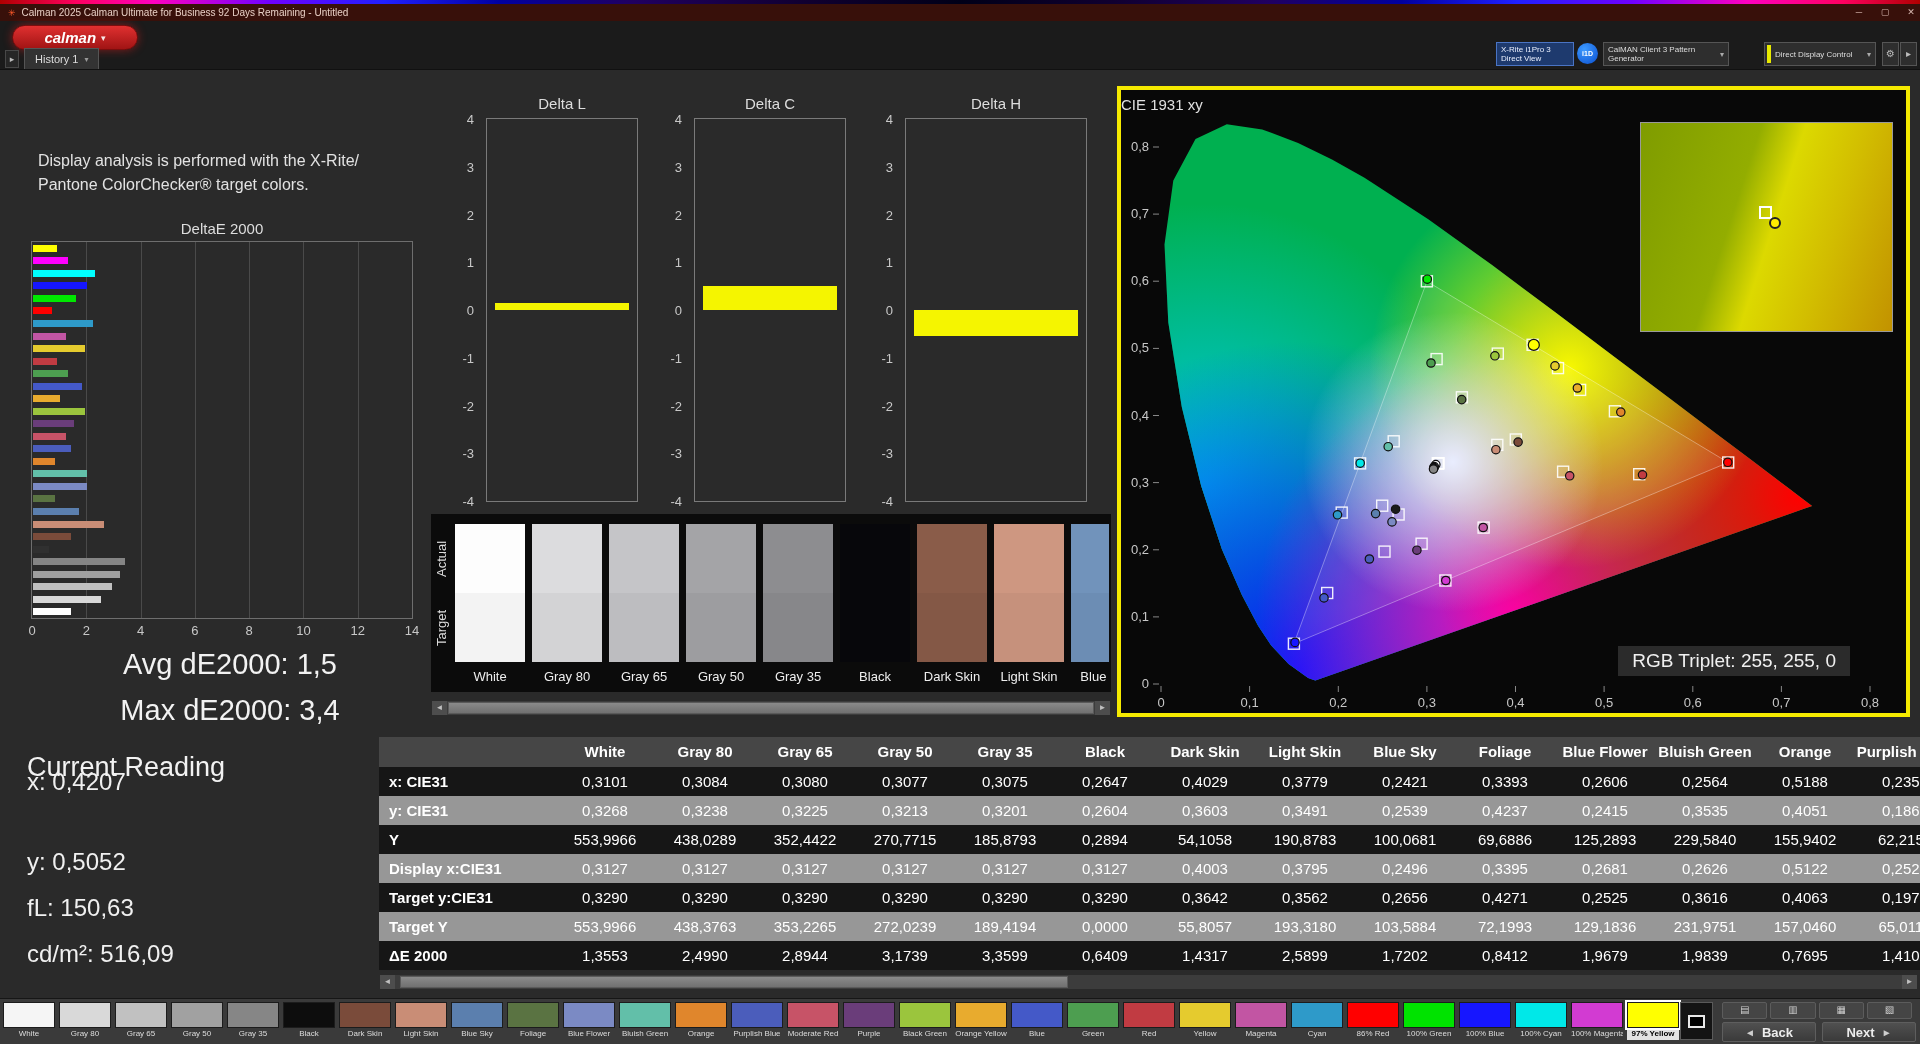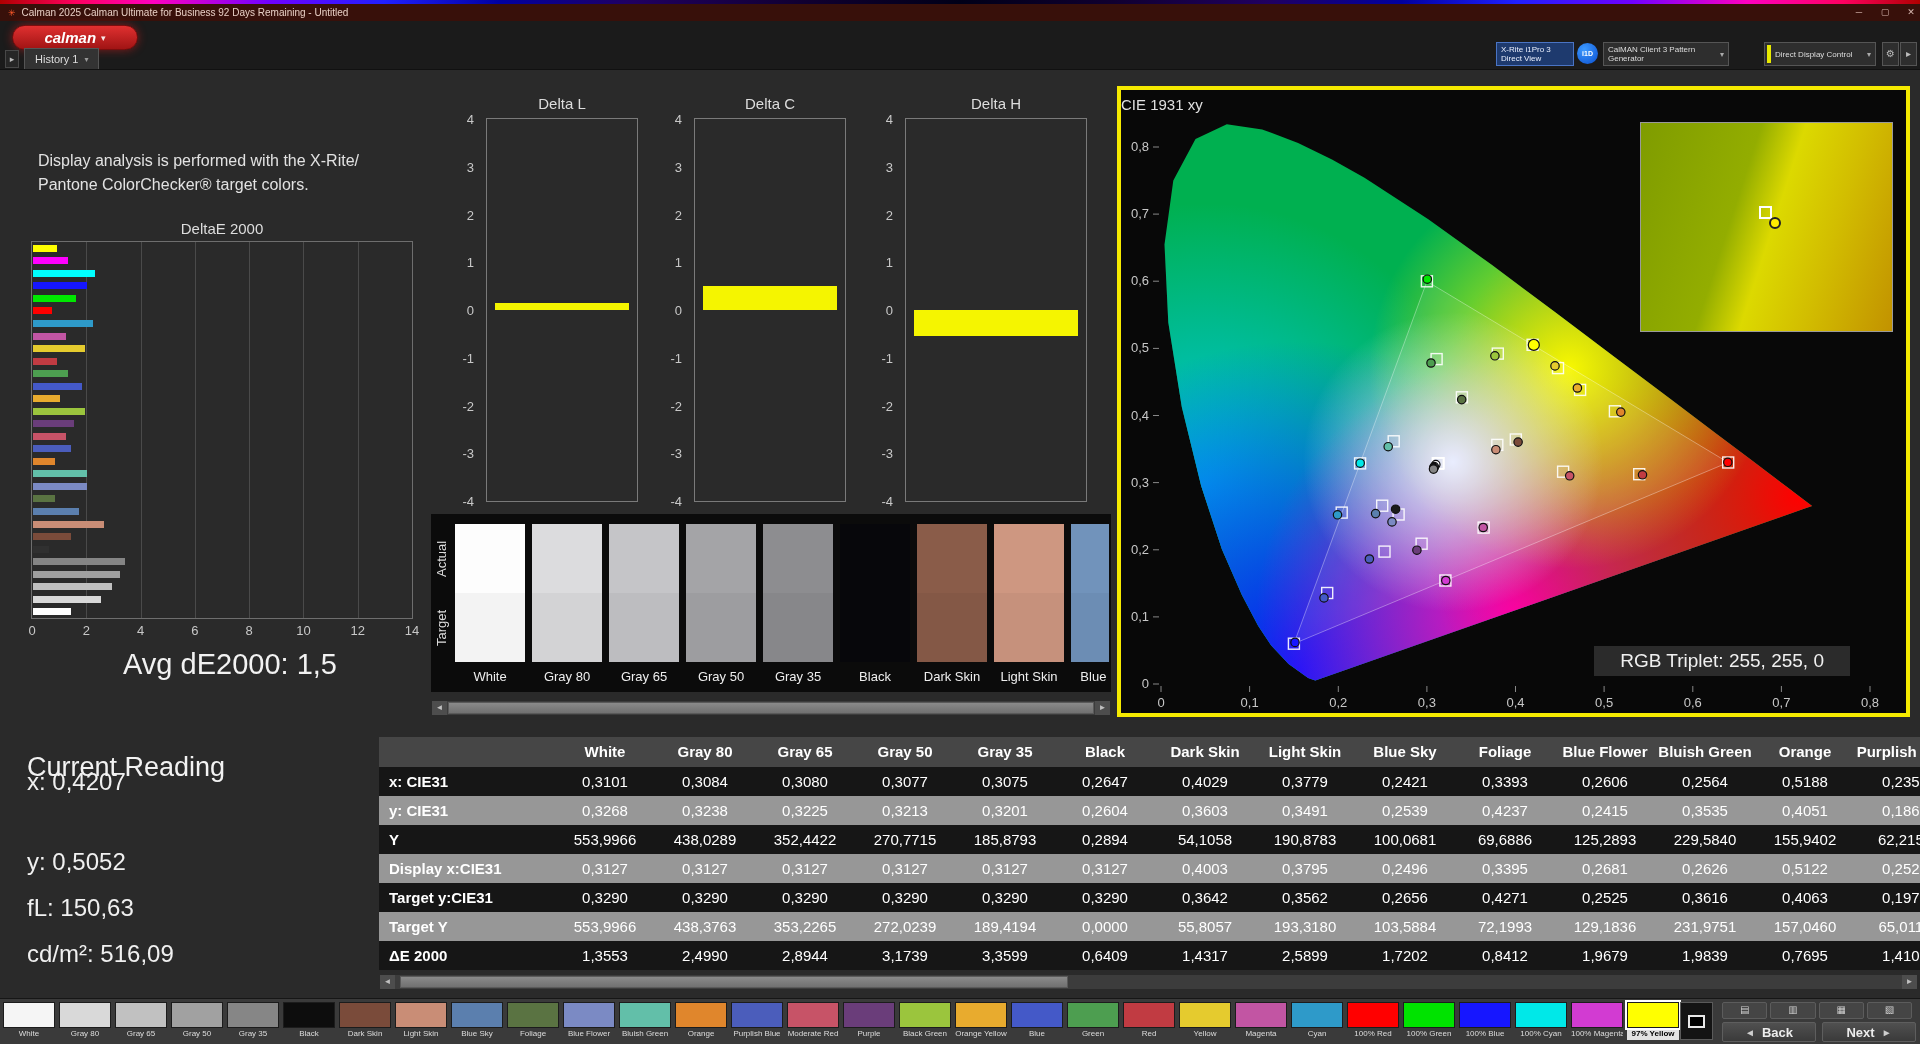--- a/index.html
+++ b/index.html
@@ -56,21 +56,21 @@
 .sb-arrow{position:absolute;top:0;width:15px;height:14px;background:#4d4d4d;color:#c0c0c0;font-size:8px;text-align:center;line-height:14px}
 .sb-arrow.l{left:0}.sb-arrow.r{right:0}
 .sb-thumb{position:absolute;top:1px;height:12px;background:linear-gradient(#8a8a8a,#707070);border:1px solid #5a5a5a}
 
 .cie-panel{position:absolute;left:1117px;top:86px;width:793px;height:631px;background:#080808;border:4px solid #f5ea00}
 .cie-title{position:absolute;top:6px;left:0;width:100%;font-size:15px;color:#e0e0e0}
 .cie-inset{position:absolute;left:519px;top:32px;width:253px;height:210px;border:1px solid #9a9a9a;
  background:linear-gradient(108deg,#7f9c00 0%,#93ad00 38%,#dcd900 52%,#d2bd00 72%,#c29200 100%)}
 .inset-sq{position:absolute;left:47%;top:40%;width:13px;height:13px;border:2px solid #fff}
 .inset-ci{position:absolute;left:51%;top:45%;width:12px;height:12px;border-radius:50%;background:#ffec00;border:2px solid #222}
-.rgb-triplet{position:absolute;right:56px;top:556px;background:#2b2b2b;padding:4px 26px;font-size:19px;color:#f0f0f0}
+.rgb-triplet{position:absolute;right:56px;top:556px;background:#2b2b2b;padding:4px 14px;font-size:19px;color:#f0f0f0}
 
 #data-table{position:absolute;left:379px;top:737px;width:1541px;overflow:hidden}
 .trow{display:flex;height:29px;line-height:29px;background:#161616;color:#fff}
 .trow.alt{background:#979797}
 .trow.thead{height:30px;line-height:30px;background:#464646}
 .tcell{width:100px;flex:0 0 auto;text-align:center;font-size:15px;overflow:hidden;white-space:nowrap}
 .tcell.tlabel{width:176px;text-align:left;padding-left:10px;font-weight:bold}
 .tcell.th{font-weight:bold}
 
 .bottombar{position:absolute;left:0;top:998px;width:1920px;height:46px;background:#3a3a3a;border-top:1px solid #161616}
@@ -177,20 +177,21 @@
       <span class="de-xlab" style="left: 55.3px;">2</span>
       <span class="de-xlab" style="left: 109.6px;">4</span>
       <span class="de-xlab" style="left: 163.9px;">6</span>
       <span class="de-xlab" style="left: 218.1px;">8</span>
       <span class="de-xlab" style="left: 272.4px;">10</span>
       <span class="de-xlab" style="left: 326.7px;">12</span>
       <span class="de-xlab" style="left: 381px;">14</span>
     </div>
 
   <div class="abs cc-big" style="left:20px;top:648px;width:420px">Avg dE2000: 1,5</div>
+  <div class="abs cc-big" style="left:20px;top:694px;width:420px">Max dE2000: 3,4</div>
 
   <div class="abs cc-cr-title" style="left:27px;top:752px">Current Reading</div>
   <div class="abs cc-read" style="left:27px;top:768px">x: 0,4207</div>
   <div class="abs cc-read" style="left:27px;top:848px">y: 0,5052</div>
   <div class="abs cc-read" style="left:27px;top:894px">fL: 150,63</div>
   <div class="abs cc-read" style="left:27px;top:940px">cd/m²: 516,09</div>
 
   <div class="abs chart-title" style="left:486px;top:95px;width:152px">Delta L</div>
   <div class="lch-ylabs" id="delta-ylabels-1" style="left:448px;top:118px;width:32px;height:384px">
       <span class="lch-ylab" style="top: 1px;">4</span>
@@ -685,21 +686,21 @@
         <div class="swatch">
           <div class="sw-color" style="background:#c255a3"></div>
           <div class="sw-label">Magenta</div>
         </div>
         <div class="swatch">
           <div class="sw-color" style="background:#2e9ac9"></div>
           <div class="sw-label">Cyan</div>
         </div>
         <div class="swatch">
           <div class="sw-color" style="background:#ff0000"></div>
-          <div class="sw-label">100% Red</div>
+          <div class="sw-label">86% Red</div>
         </div>
         <div class="swatch">
           <div class="sw-color" style="background:#00e300"></div>
           <div class="sw-label">100% Green</div>
         </div>
         <div class="swatch">
           <div class="sw-color" style="background:#1616ff"></div>
           <div class="sw-label">100% Blue</div>
         </div>
         <div class="swatch">

